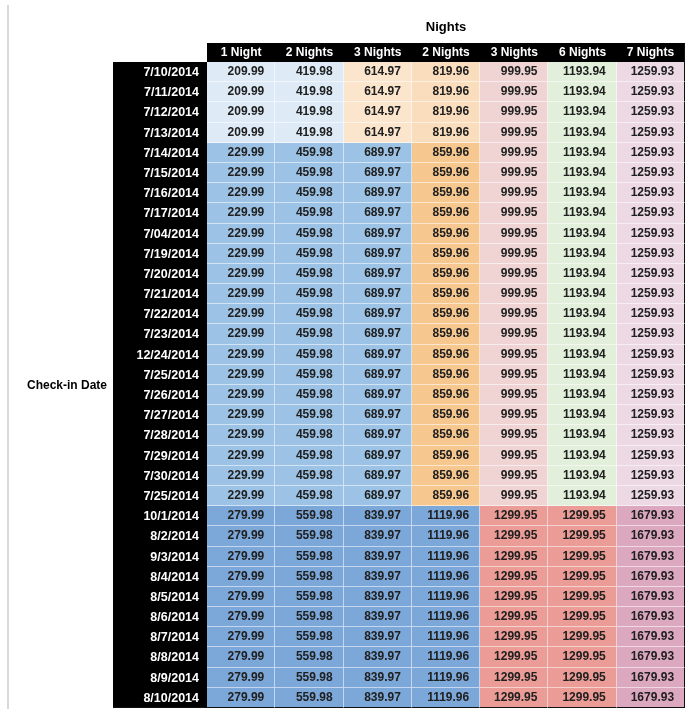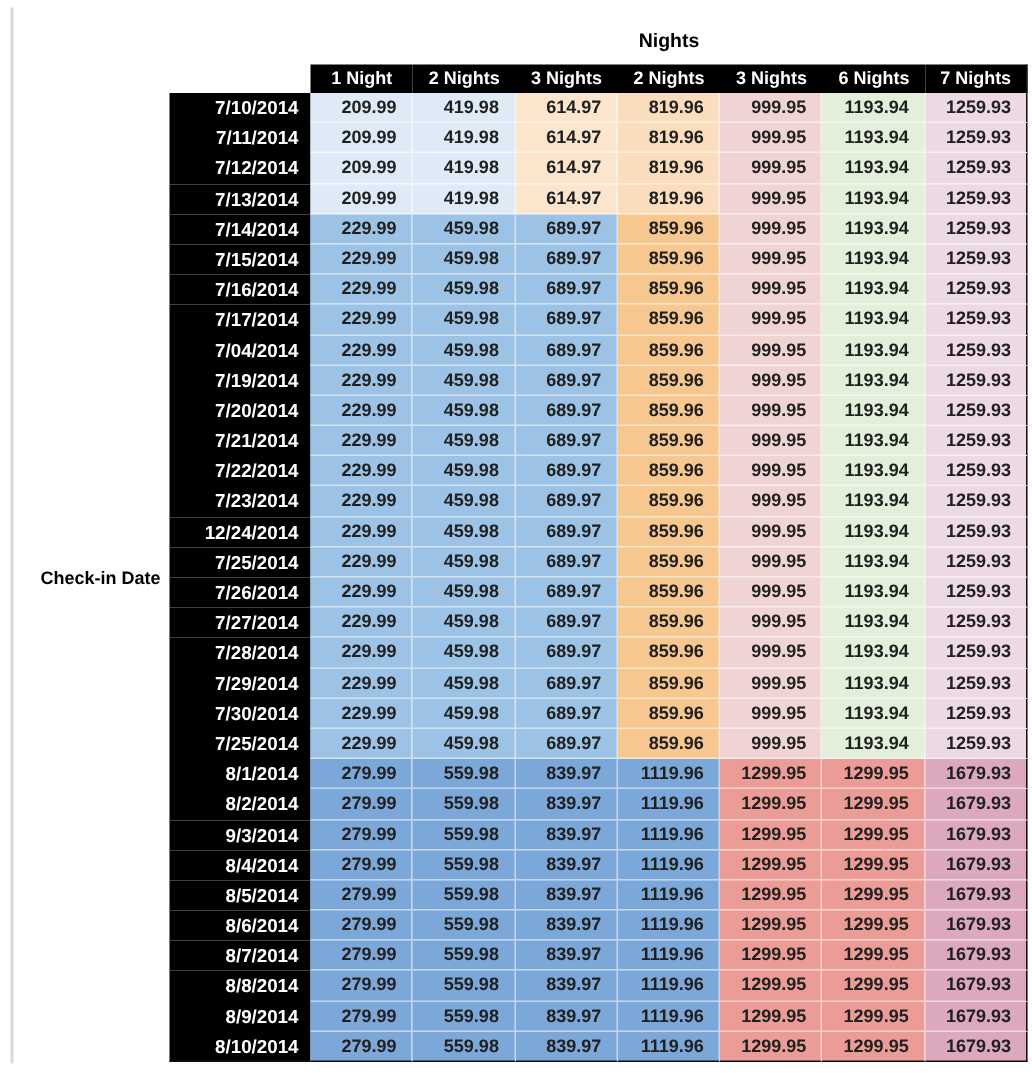--- a/index.html
+++ b/index.html
@@ -326,21 +326,21 @@
           <div class="cell date-cell">7/25/2014</div>
           <div class="cell data-cell" style="background: rgb(156, 195, 230);">229.99</div>
           <div class="cell data-cell" style="background: rgb(156, 195, 230);">459.98</div>
           <div class="cell data-cell" style="background: rgb(156, 195, 230);">689.97</div>
           <div class="cell data-cell" style="background: rgb(246, 199, 143);">859.96</div>
           <div class="cell data-cell" style="background: rgb(240, 212, 212);">999.95</div>
           <div class="cell data-cell" style="background: rgb(226, 239, 218);">1193.94</div>
           <div class="cell data-cell last" style="background: rgb(237, 217, 228);">1259.93</div>
         </div>
         <div class="row">
-          <div class="cell date-cell">8/1/2014</div>
+          <div class="cell date-cell">10/1/2014</div>
           <div class="cell data-cell" style="background: rgb(124, 167, 217);">279.99</div>
           <div class="cell data-cell" style="background: rgb(124, 167, 217);">559.98</div>
           <div class="cell data-cell" style="background: rgb(124, 167, 217);">839.97</div>
           <div class="cell data-cell" style="background: rgb(124, 167, 217);">1119.96</div>
           <div class="cell data-cell" style="background: rgb(235, 156, 150);">1299.95</div>
           <div class="cell data-cell" style="background: rgb(235, 156, 150);">1299.95</div>
           <div class="cell data-cell last" style="background: rgb(220, 168, 191);">1679.93</div>
         </div>
         <div class="row">
           <div class="cell date-cell">8/2/2014</div>

